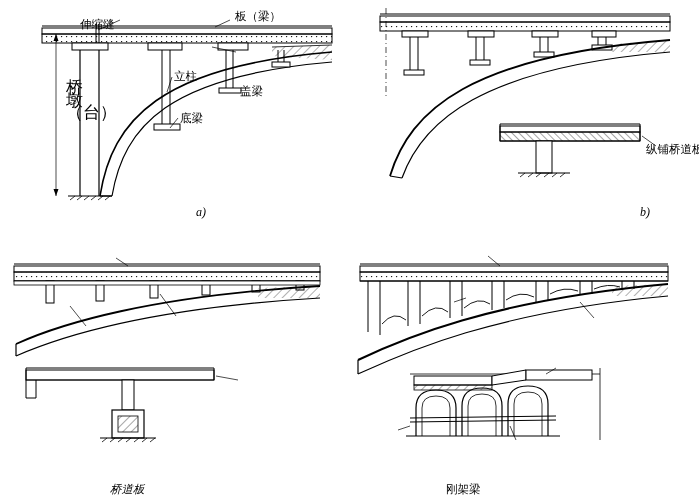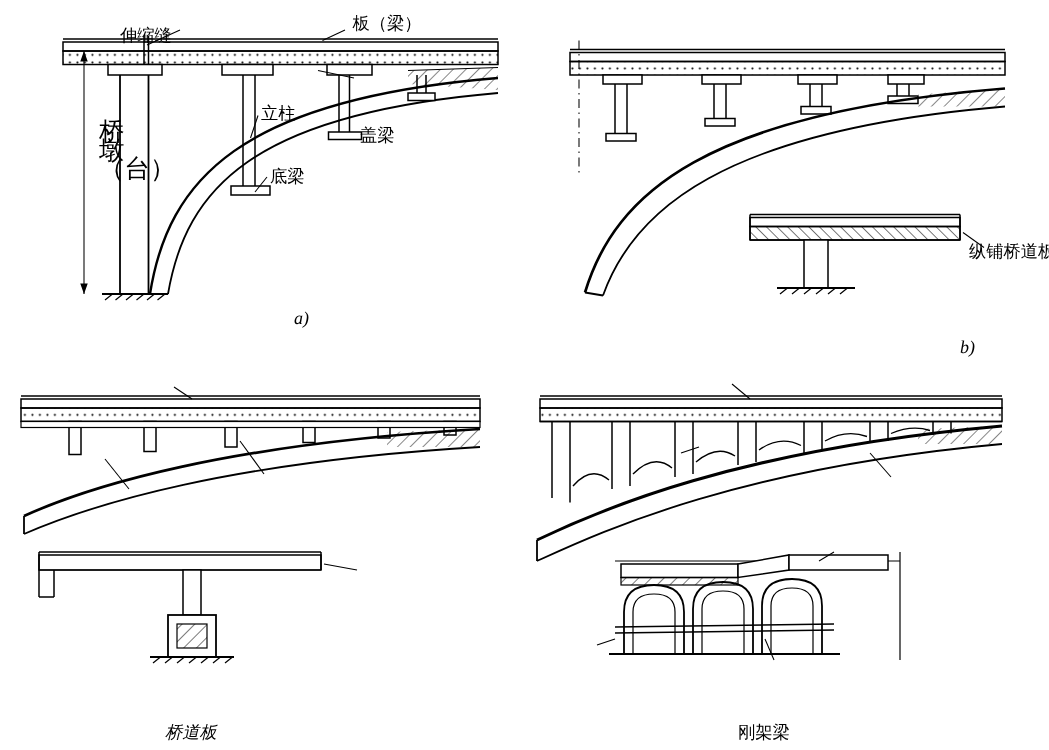--- a/index.html
+++ b/index.html
@@ -106,21 +106,21 @@
 
   <div class="lbl" style="left:80px;top:18px;">伸缩缝</div>
   <div class="lbl" style="left:235px;top:10px;font-family:Liberation Serif, serif;">板（梁）</div>
   <div class="lbl" style="left:240px;top:50px;margin-top:35px;">盖梁</div>
   <div class="lbl" style="left:174px;top:70px;">立柱</div>
   <div class="lbl" style="left:180px;top:112px;">底梁</div>
   <div class="vlbl" style="left:66px;top:82px;">桥墩（台）</div>
   <div class="caption" style="left:196px;top:205px;">a)</div>
 </div>
 
-<div class="fig" style="left:350px;top:0;width:349px;height:230px;margin-top:19px;">
+<div class="fig" style="left:350px;top:0;width:349px;height:230px;">
   <svg width="349" height="230" viewBox="0 0 349 230">
     <defs>
       <pattern id="dotsB" width="5" height="5" patternUnits="userSpaceOnUse">
         <circle cx="1.6" cy="1.6" r="0.7" fill="#000"></circle>
       </pattern>
       <pattern id="hatchB" width="6" height="6" patternUnits="userSpaceOnUse" patternTransform="rotate(45)">
         <line x1="0" y1="0" x2="0" y2="6" stroke="#000" stroke-width="0.7"></line>
       </pattern>
       <pattern id="hatchB2" width="5" height="5" patternUnits="userSpaceOnUse" patternTransform="rotate(-45)">
         <line x1="0" y1="0" x2="0" y2="5" stroke="#000" stroke-width="0.7"></line>
@@ -315,15 +315,15 @@
 
     <line x1="56" y1="196" x2="210" y2="196" stroke="#000" stroke-width="1.2"></line>
 
     <line x1="138" y1="16" x2="150" y2="26" stroke="#000" stroke-width="0.7"></line>
     <line x1="116" y1="58" x2="104" y2="62" stroke="#000" stroke-width="0.7"></line>
     <line x1="244" y1="78" x2="230" y2="62" stroke="#000" stroke-width="0.7"></line>
     <line x1="206" y1="128" x2="196" y2="134" stroke="#000" stroke-width="0.7"></line>
     <line x1="60" y1="186" x2="48" y2="190" stroke="#000" stroke-width="0.7"></line>
     <line x1="160" y1="186" x2="166" y2="200" stroke="#000" stroke-width="0.7"></line>
   </svg>
-  <div class="lbl" style="left:96px;top:243px;margin-left:46px;">刚架梁</div>
+  <div class="lbl" style="left:96px;top:243px;">刚架梁</div>
 
 </div>
 
 </body></html>

